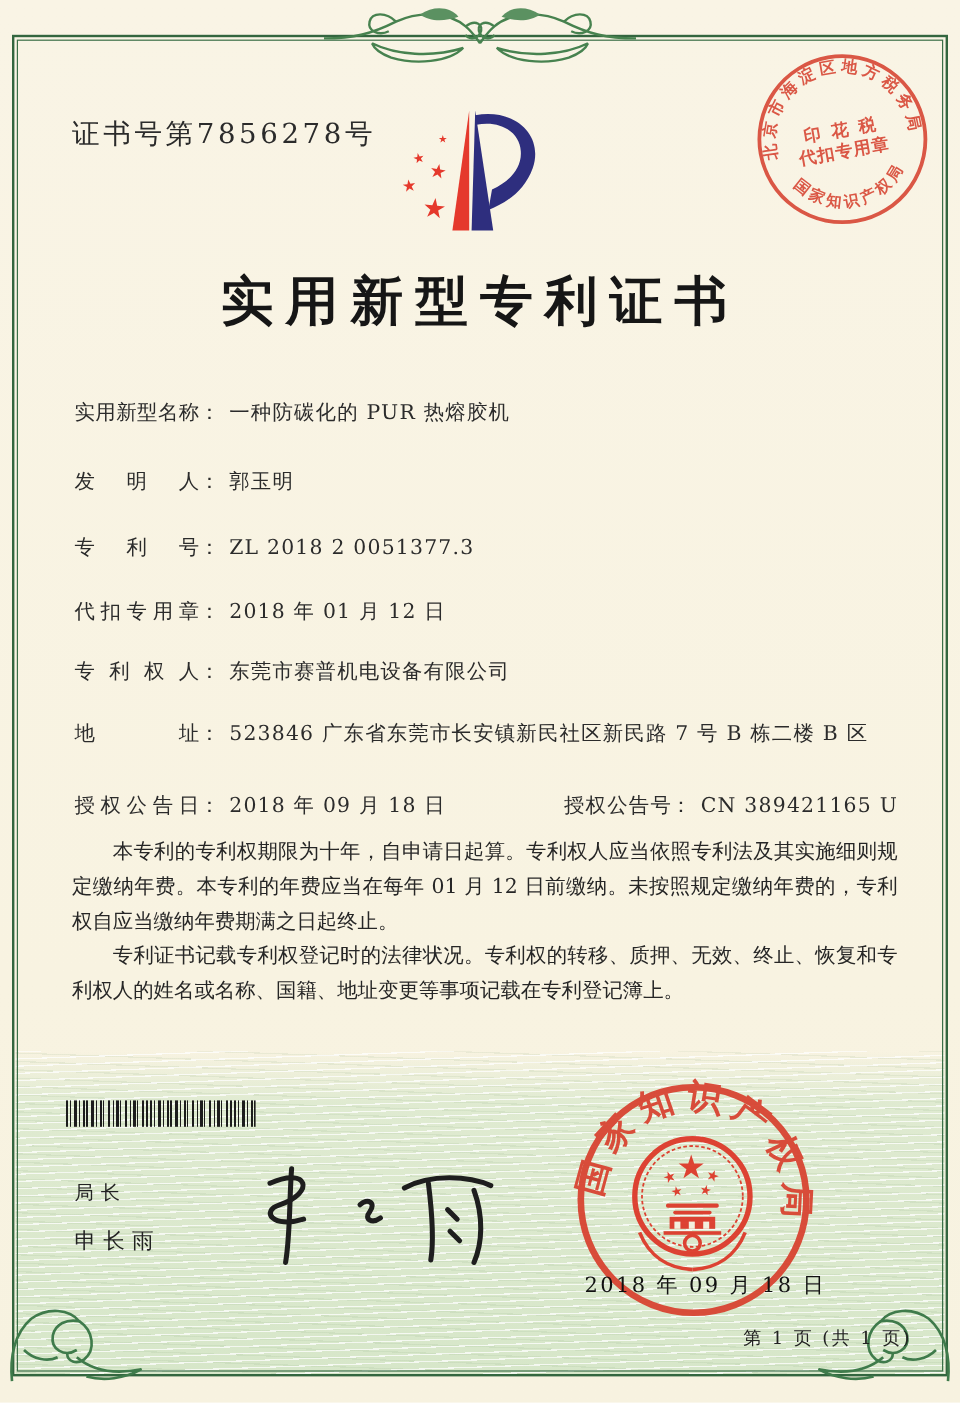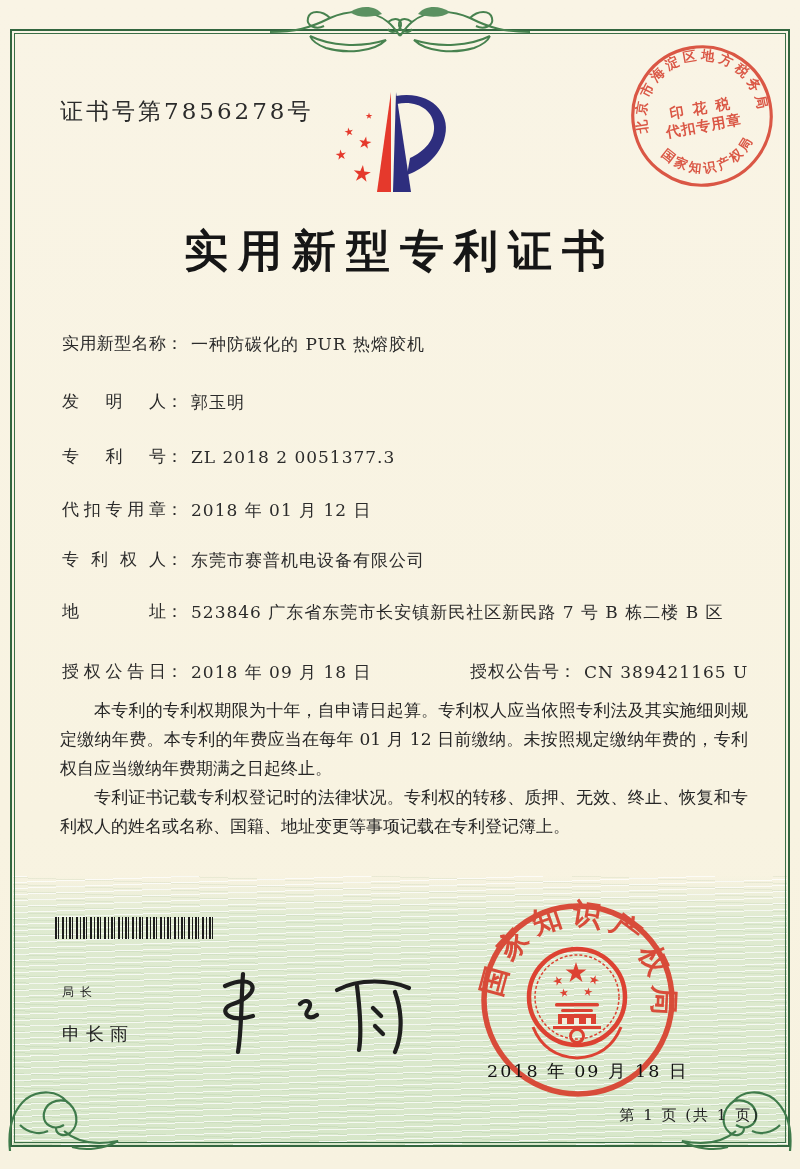--- a/index.html
+++ b/index.html
@@ -27,21 +27,21 @@
   .flabel{display:inline-block;width:104px;text-align:justify;text-align-last:justify;vertical-align:top;}
   .fcolon{display:inline-block;margin-right:8px;vertical-align:top;}
   .fvalue{display:inline-block;max-width:560px;letter-spacing:1px;vertical-align:top;line-height:24px;}
   .grant-no{position:absolute;left:393px;top:0;white-space:nowrap;}
   .grant-no .flabel{width:89px;margin-left:15px;}
   .paras{position:absolute;left:60px;width:688px;top:696px;z-index:2;font-size:17px;line-height:29px;
          color:#262626;text-align:justify;}
   .paras p{margin:0;text-indent:2em;}
   .barcode{position:absolute;left:55px;top:917px;width:158px;height:22px;z-index:2;
         background:repeating-linear-gradient(90deg,#1c1c1c 0 2px,transparent 2px 3px,#1c1c1c 3px 4px,transparent 4px 7px,#1c1c1c 7px 9px,transparent 9px 11px,#1c1c1c 11px 12px,transparent 12px 14px);}
-  .signer-title{position:absolute;left:62px;top:984px;font-size:12px;letter-spacing:6px;color:#222;z-index:2;}
+  .signer-title{position:absolute;left:62px;top:984px;font-size:16px;letter-spacing:6px;color:#222;z-index:2;}
   .signer-name{position:absolute;left:62px;top:1022px;font-size:18px;letter-spacing:6px;color:#222;z-index:2;}
   .signature{position:absolute;left:205px;top:960px;width:215px;height:100px;z-index:3;}
   .seal{position:absolute;left:463px;top:885px;width:230px;height:230px;z-index:2;opacity:.95;}
   .seal-date{position:absolute;left:487px;top:1059px;font-size:17.5px;letter-spacing:2px;color:#111;z-index:4;}
   .footer{position:absolute;left:0;right:40px;top:1106px;text-align:right;font-size:15px;letter-spacing:2px;color:#222;z-index:2;}
   .ornament-top{position:absolute;left:268px;top:2px;width:264px;height:56px;z-index:2;}
   .flourish{position:absolute;width:115px;height:68px;top:1085px;z-index:2;}
   .fl-left{left:6px;}
   .fl-right{right:6px;transform:scaleX(-1);}
 </style>

